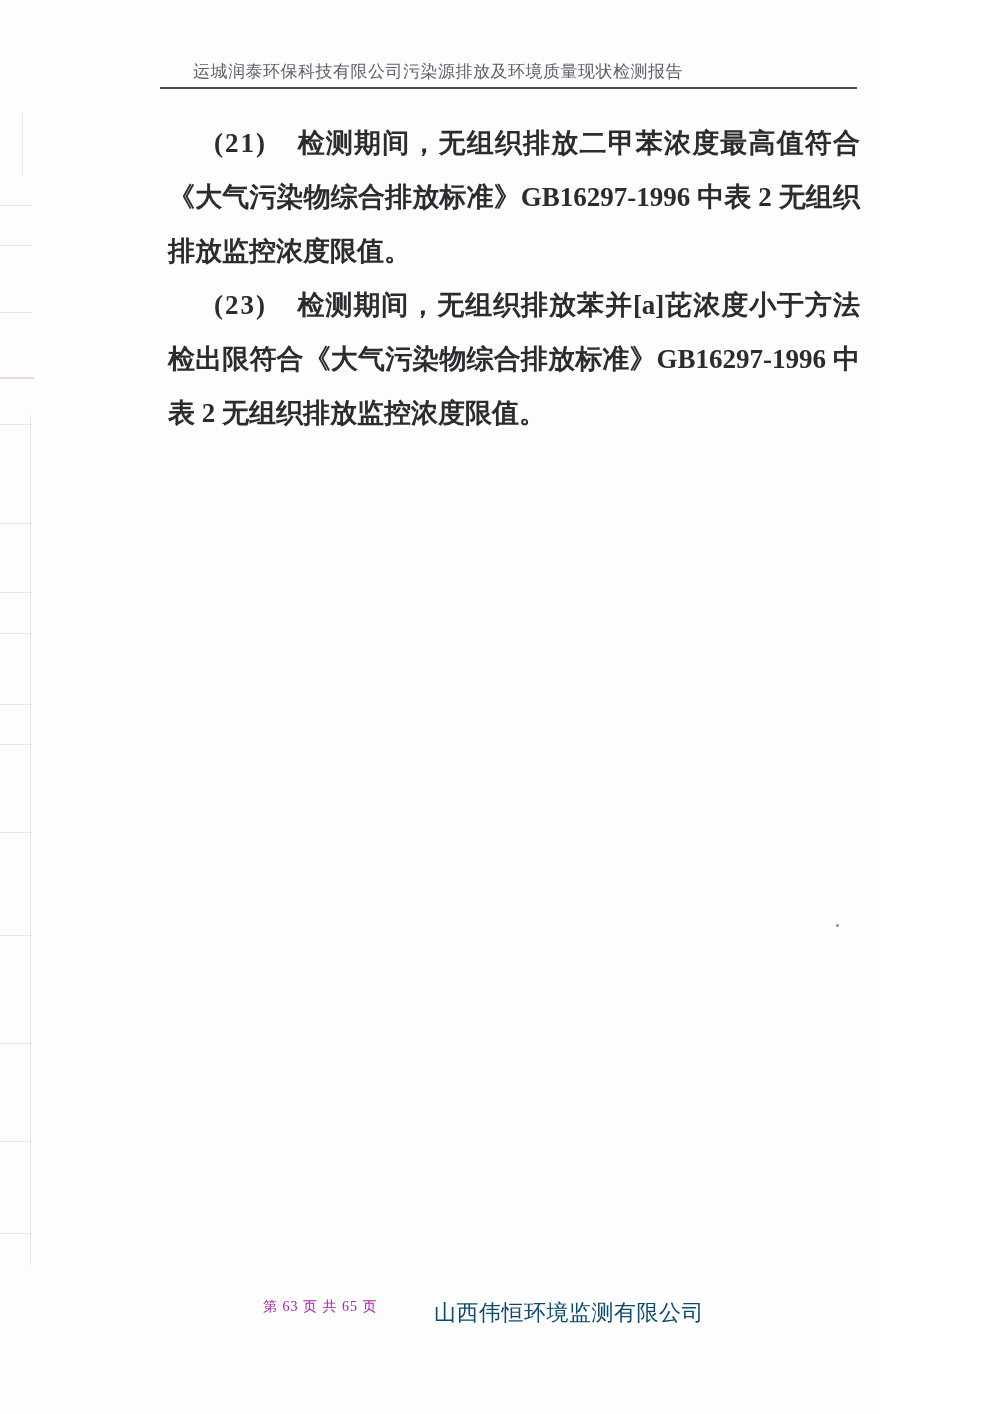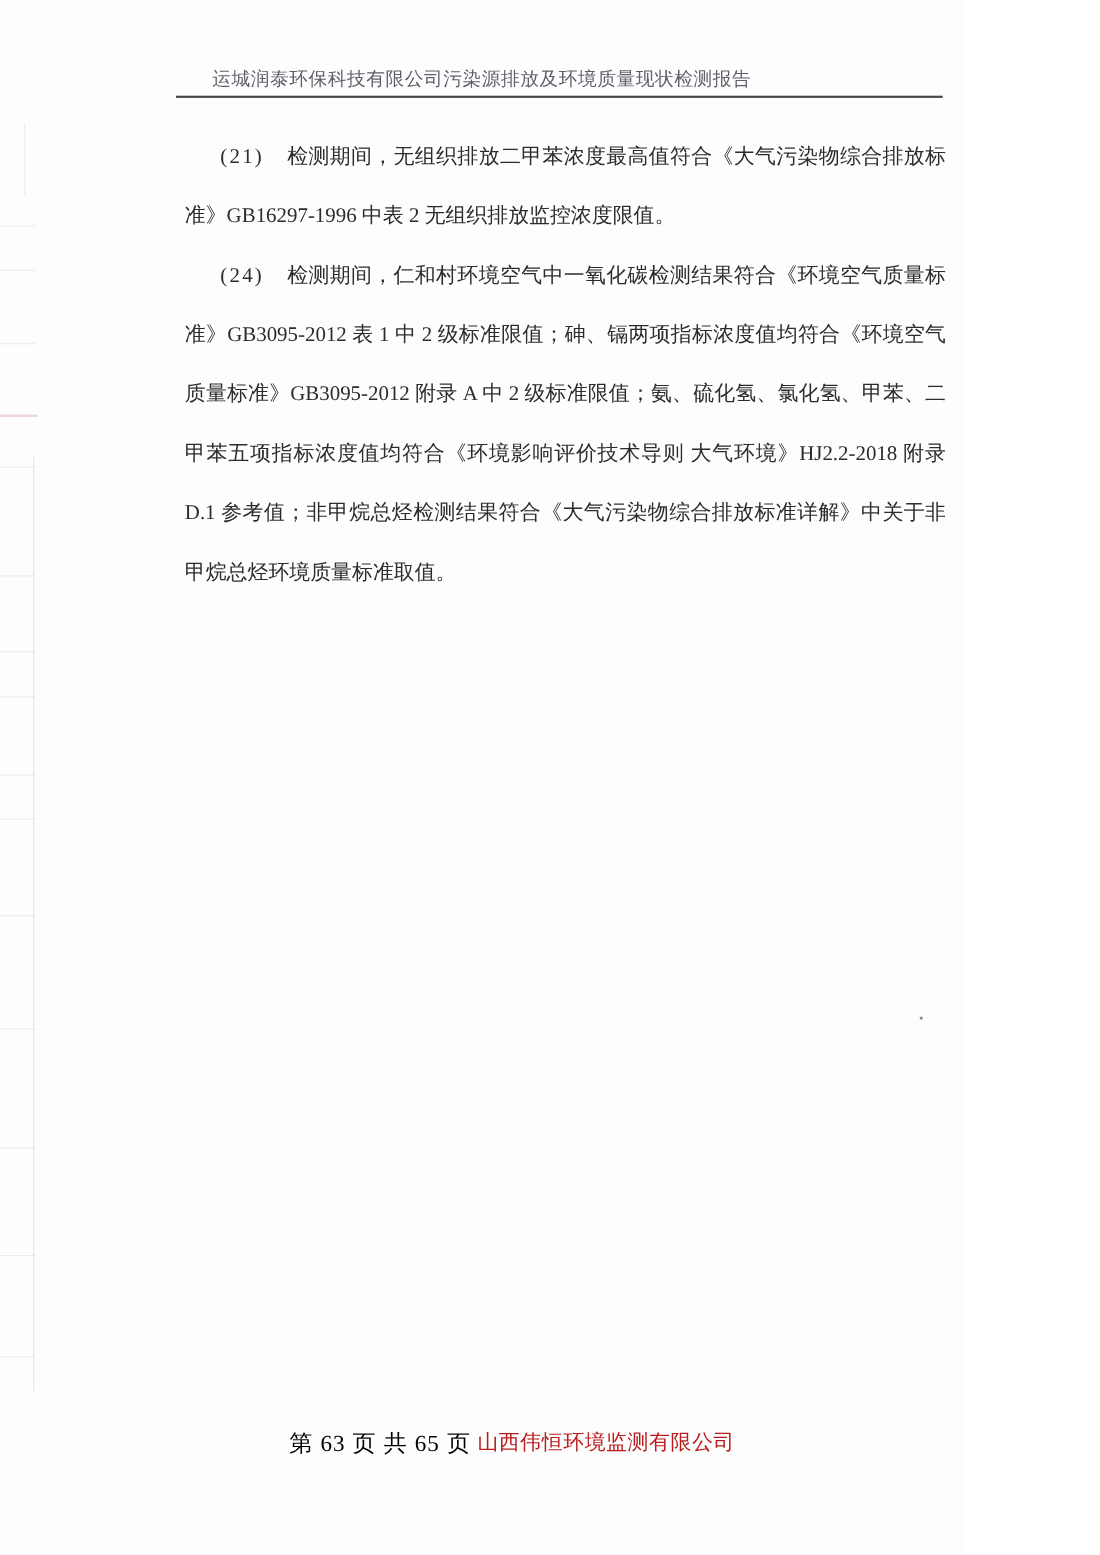--- a/index.html
+++ b/index.html
@@ -17,54 +17,55 @@
     font-size:17px; letter-spacing:0.5px;
     color:#5f5f6a;
   }
   .header-rule {
     position:absolute; top:87px; left:160px;
     width:697px; height:2px;
     background:#46464e;
   }
   .doc-body {
     position:absolute; top:116px; left:168px; width:692px;
-    font-size:19px; line-height:54px;
+    font-size:27px; line-height:54px;
     color:#2b2b30;
     text-align:justify;
     text-justify:inter-ideograph;
+    font-weight:bold;
   }
   .para { text-indent:1.7em; }
   .pnum { margin-right:1.1em; letter-spacing:2px; }
   .footer-pageinfo {
     position:absolute; top:1298px; left:263px;
-    font-size:21px; color:#000000; letter-spacing:1px;
+    font-size:14px; color:#a21caf; letter-spacing:1px;
   }
   .footer-company {
     position:absolute; top:1298px; left:434px;
-    font-size:19px; color:#b91c1c; letter-spacing:0.5px;
+    font-size:22px; color:#0c4a6e; letter-spacing:0.5px;
   }
   
   .artifact { position:absolute; pointer-events:none; }
   .art-vline  { left:30px; top:415px; width:1px; height:850px; background:rgba(190,186,202,0.30); }
   .art-vline2 { left:22px; top:112px; width:1px; height:65px;  background:rgba(196,192,206,0.28); }
   .art-pink   { left:0;  top:377px; width:34px; height:2px; background:rgba(214,158,198,0.45); }
   .art-tick   { left:0;  width:32px; height:1px; background:rgba(198,194,210,0.32); }
   .art-speck  { left:836px; top:924px; width:3px; height:3px; background:#8a8a90; border-radius:50%; }
 </style>
 </head>
 <body>
 
 <div class="page">
 
   <div class="header-title">运城润泰环保科技有限公司污染源排放及环境质量现状检测报告</div>
   <div class="header-rule"></div>
 
   <div class="doc-body">
     <p class="para"><span class="pnum">(21)</span><span>检测期间，无组织排放二甲苯浓度最高值符合《大气污染物综合排放标准》GB16297-1996 中表 2 无组织排放监控浓度限值。</span></p>
-    <p class="para"><span class="pnum">(24)</span><span>检测期间，仁和村环境空气中一氧化碳检测结果符合《环境空气质量标准》GB3095-2012 表 1 中 2 级标准限值；砷、镉两项指标浓度值均符合《环境空气质量标准》GB3095-2012 附录 A 中 2 级标准限值；氨、硫化氢、氯化氢、甲苯、二甲苯五项指标浓度值均符合《环境影响评价技术导则 大气环境》HJ2.2-2018 附录 D.1 参考值；非甲烷总烃检测结果符合《大气污染物综合排放标准详解》中关于非甲烷总烃环境质量标准取值。</span></p>
+    <p class="para"><span class="pnum">(23)</span><span>检测期间，无组织排放苯并[a]芘浓度小于方法检出限符合《大气污染物综合排放标准》GB16297-1996 中表 2 无组织排放监控浓度限值。</span></p>
   </div>
 
   <div class="footer-pageinfo">第 63 页 共 65 页</div>
   <div class="footer-company">山西伟恒环境监测有限公司</div>
 
   <div class="artifact art-vline"></div>
   <div class="artifact art-vline2"></div>
   <div class="artifact art-pink"></div>
   <div class="artifact art-tick" style="top:205px"></div>
   <div class="artifact art-tick" style="top:245px"></div>

